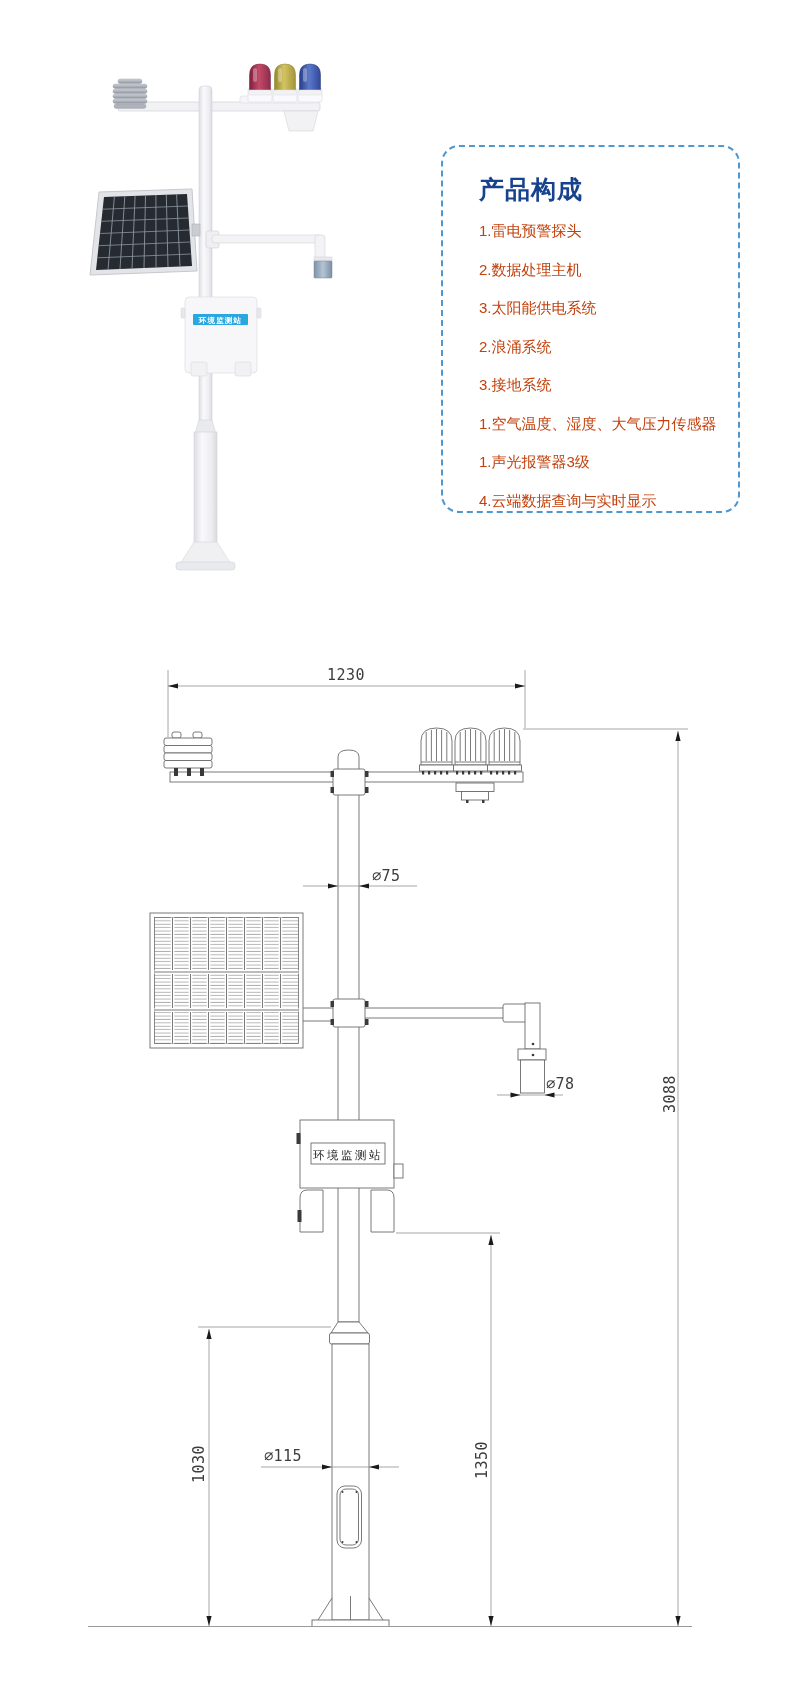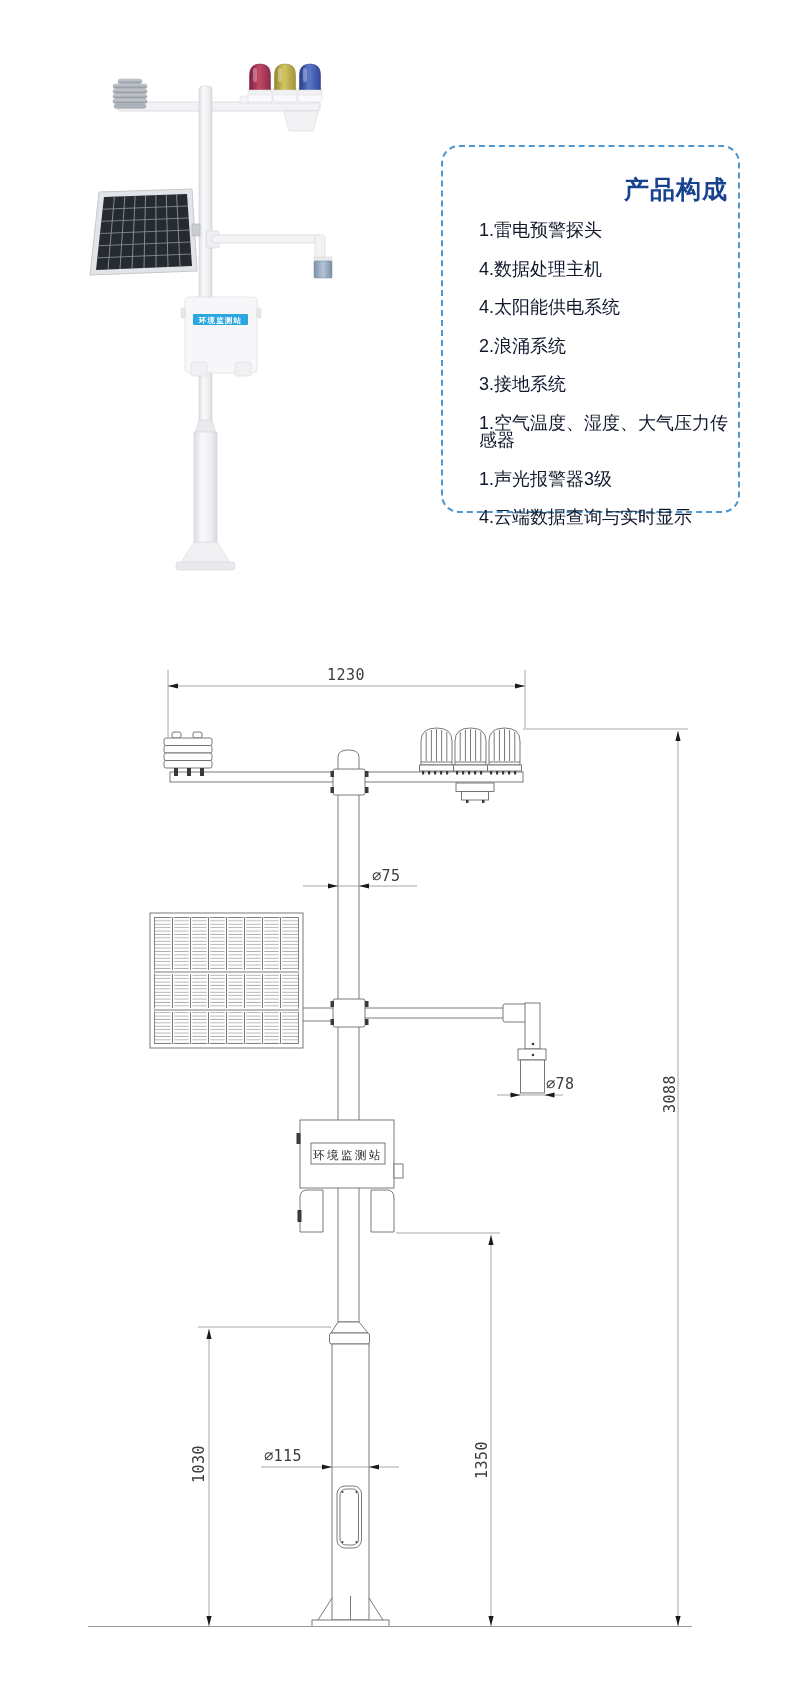--- a/index.html
+++ b/index.html
@@ -2,23 +2,23 @@
 <html><head>
 <meta charset="utf-8">
 <style>
   html,body{margin:0;padding:0;background:#fff;}
   .canvas{position:relative;width:790px;height:1684px;background:#ffffff;overflow:hidden;
           font-family:"Liberation Sans","DejaVu Sans",sans-serif;}
   svg.photo{position:absolute;left:0;top:0;}
   svg.drawing{position:absolute;left:0;top:600px;}
   .panel{position:absolute;left:441px;top:145px;width:299px;height:368px;box-sizing:border-box;
          border:2px dashed #4e97d0;border-radius:18px;padding:14px 10px 0 36px;background:#fff;}
-  .panel h2{margin:12px 0 16px;font-size:25px;font-weight:bold;color:#17428e;letter-spacing:1px;text-align:right;}
+  .panel h2{margin:12px 0 16px;font-size:25px;font-weight:bold;color:#17428e;letter-spacing:1px;}
   .panel ul{list-style:none;margin:0;padding:0;}
-  .panel li{font-size:18px;line-height:17.5px;margin-bottom:21px;color:#0f172a;font-weight:500;}
+  .panel li{font-size:15px;line-height:17.5px;margin-bottom:21px;color:#c2410c;font-weight:500;}
   .dim{font-family:"DejaVu Sans Mono","Liberation Mono",monospace;font-size:15px;fill:#3d3d3d;letter-spacing:.5px;}
   .cad{stroke:#6b6b6b;stroke-width:.9;fill:#fff;}
   .cadln{stroke:#6b6b6b;stroke-width:.9;fill:none;}
   .dimln{stroke:#8f8f8f;stroke-width:.8;fill:none;}
   .arr{fill:#1a1a1a;stroke:none;}
   .nub{fill:#3a3a3a;stroke:none;}
 </style>
 </head>
 <body>
 
@@ -142,22 +142,22 @@
       <text x="220.5" y="322.5" text-anchor="middle" font-size="7.5" letter-spacing="1.2" fill="#ffffff" font-weight="bold">环境监测站</text>
       <rect x="191" y="362" width="16" height="14" rx="2" fill="#f1f1f4" stroke="#dddde1" stroke-width="0.7"></rect>
       <rect x="235" y="362" width="16" height="14" rx="2" fill="#f1f1f4" stroke="#dddde1" stroke-width="0.7"></rect>
     </g>
   </svg>
 
   <div class="panel">
     <h2>产品构成</h2>
     <ul>
       <li>1.雷电预警探头</li>
-      <li>4.数据处理主机</li>
-      <li>4.太阳能供电系统</li>
+      <li>2.数据处理主机</li>
+      <li>3.太阳能供电系统</li>
       <li>2.浪涌系统</li>
       <li>3.接地系统</li>
       <li>1.空气温度、湿度、大气压力传感器</li>
       <li>1.声光报警器3级</li>
       <li>4.云端数据查询与实时显示</li>
     </ul>
   </div>
 
   <svg class="drawing" width="790" height="1084" viewBox="0 0 790 1084">
     <defs>

